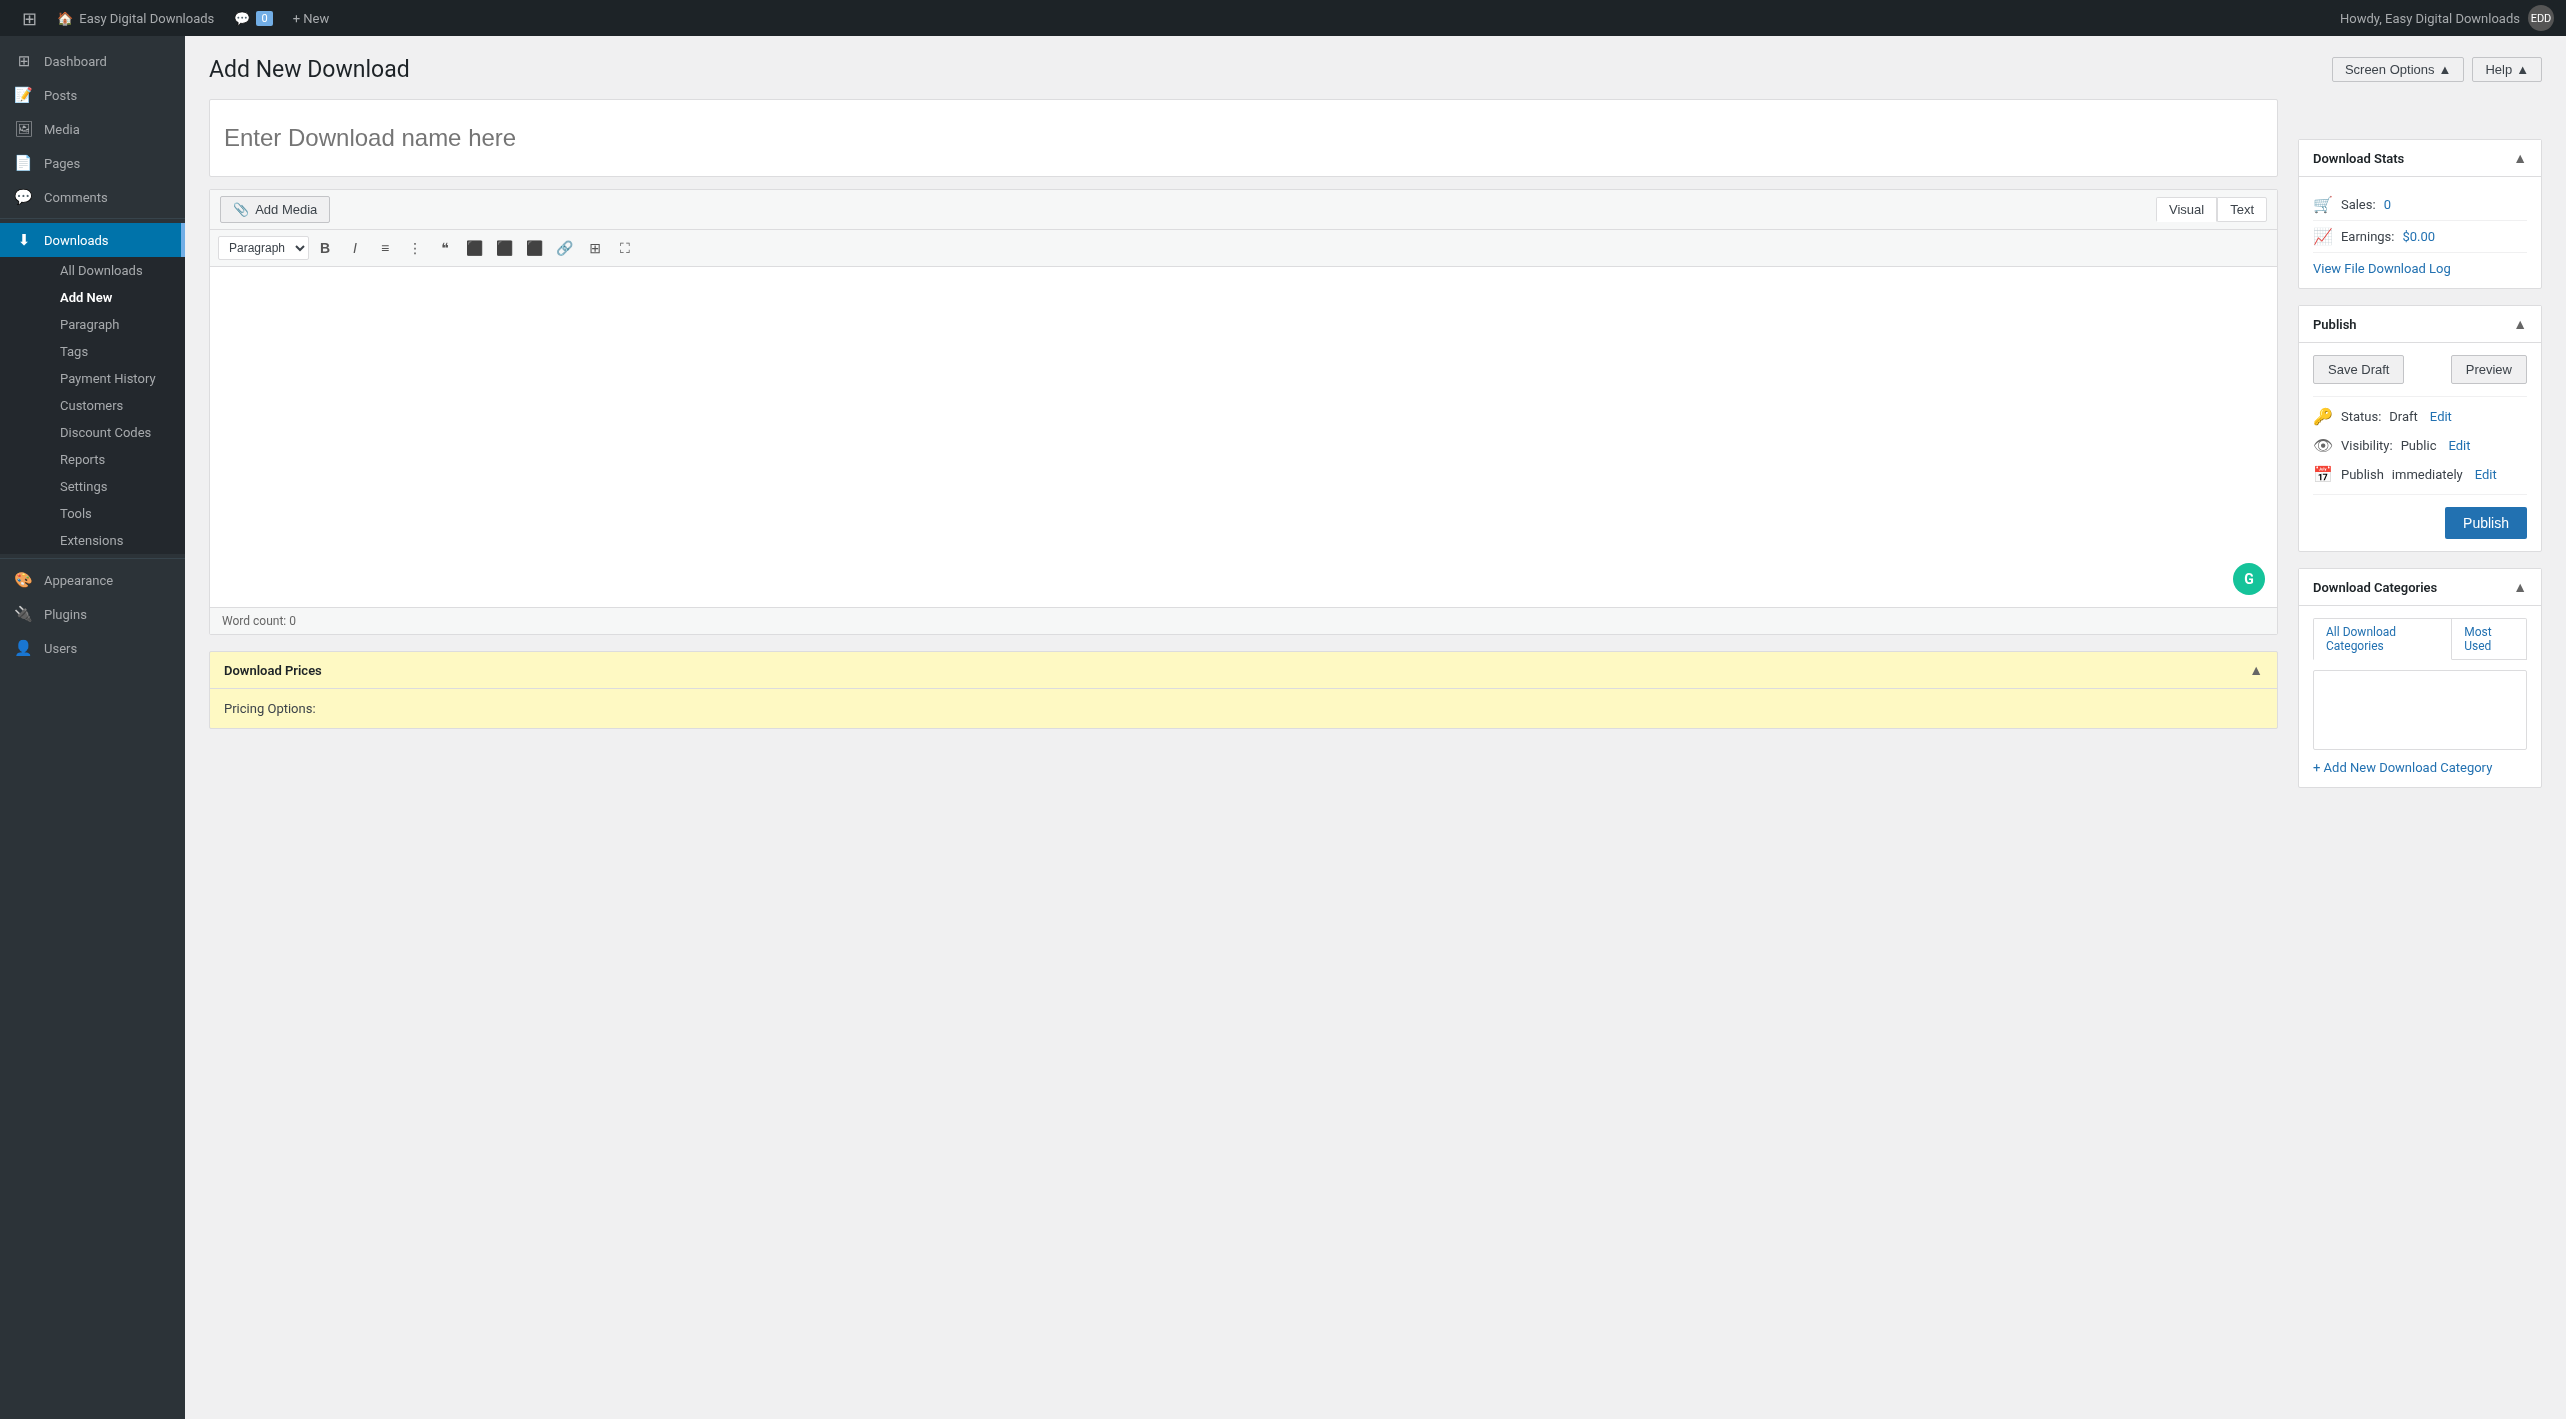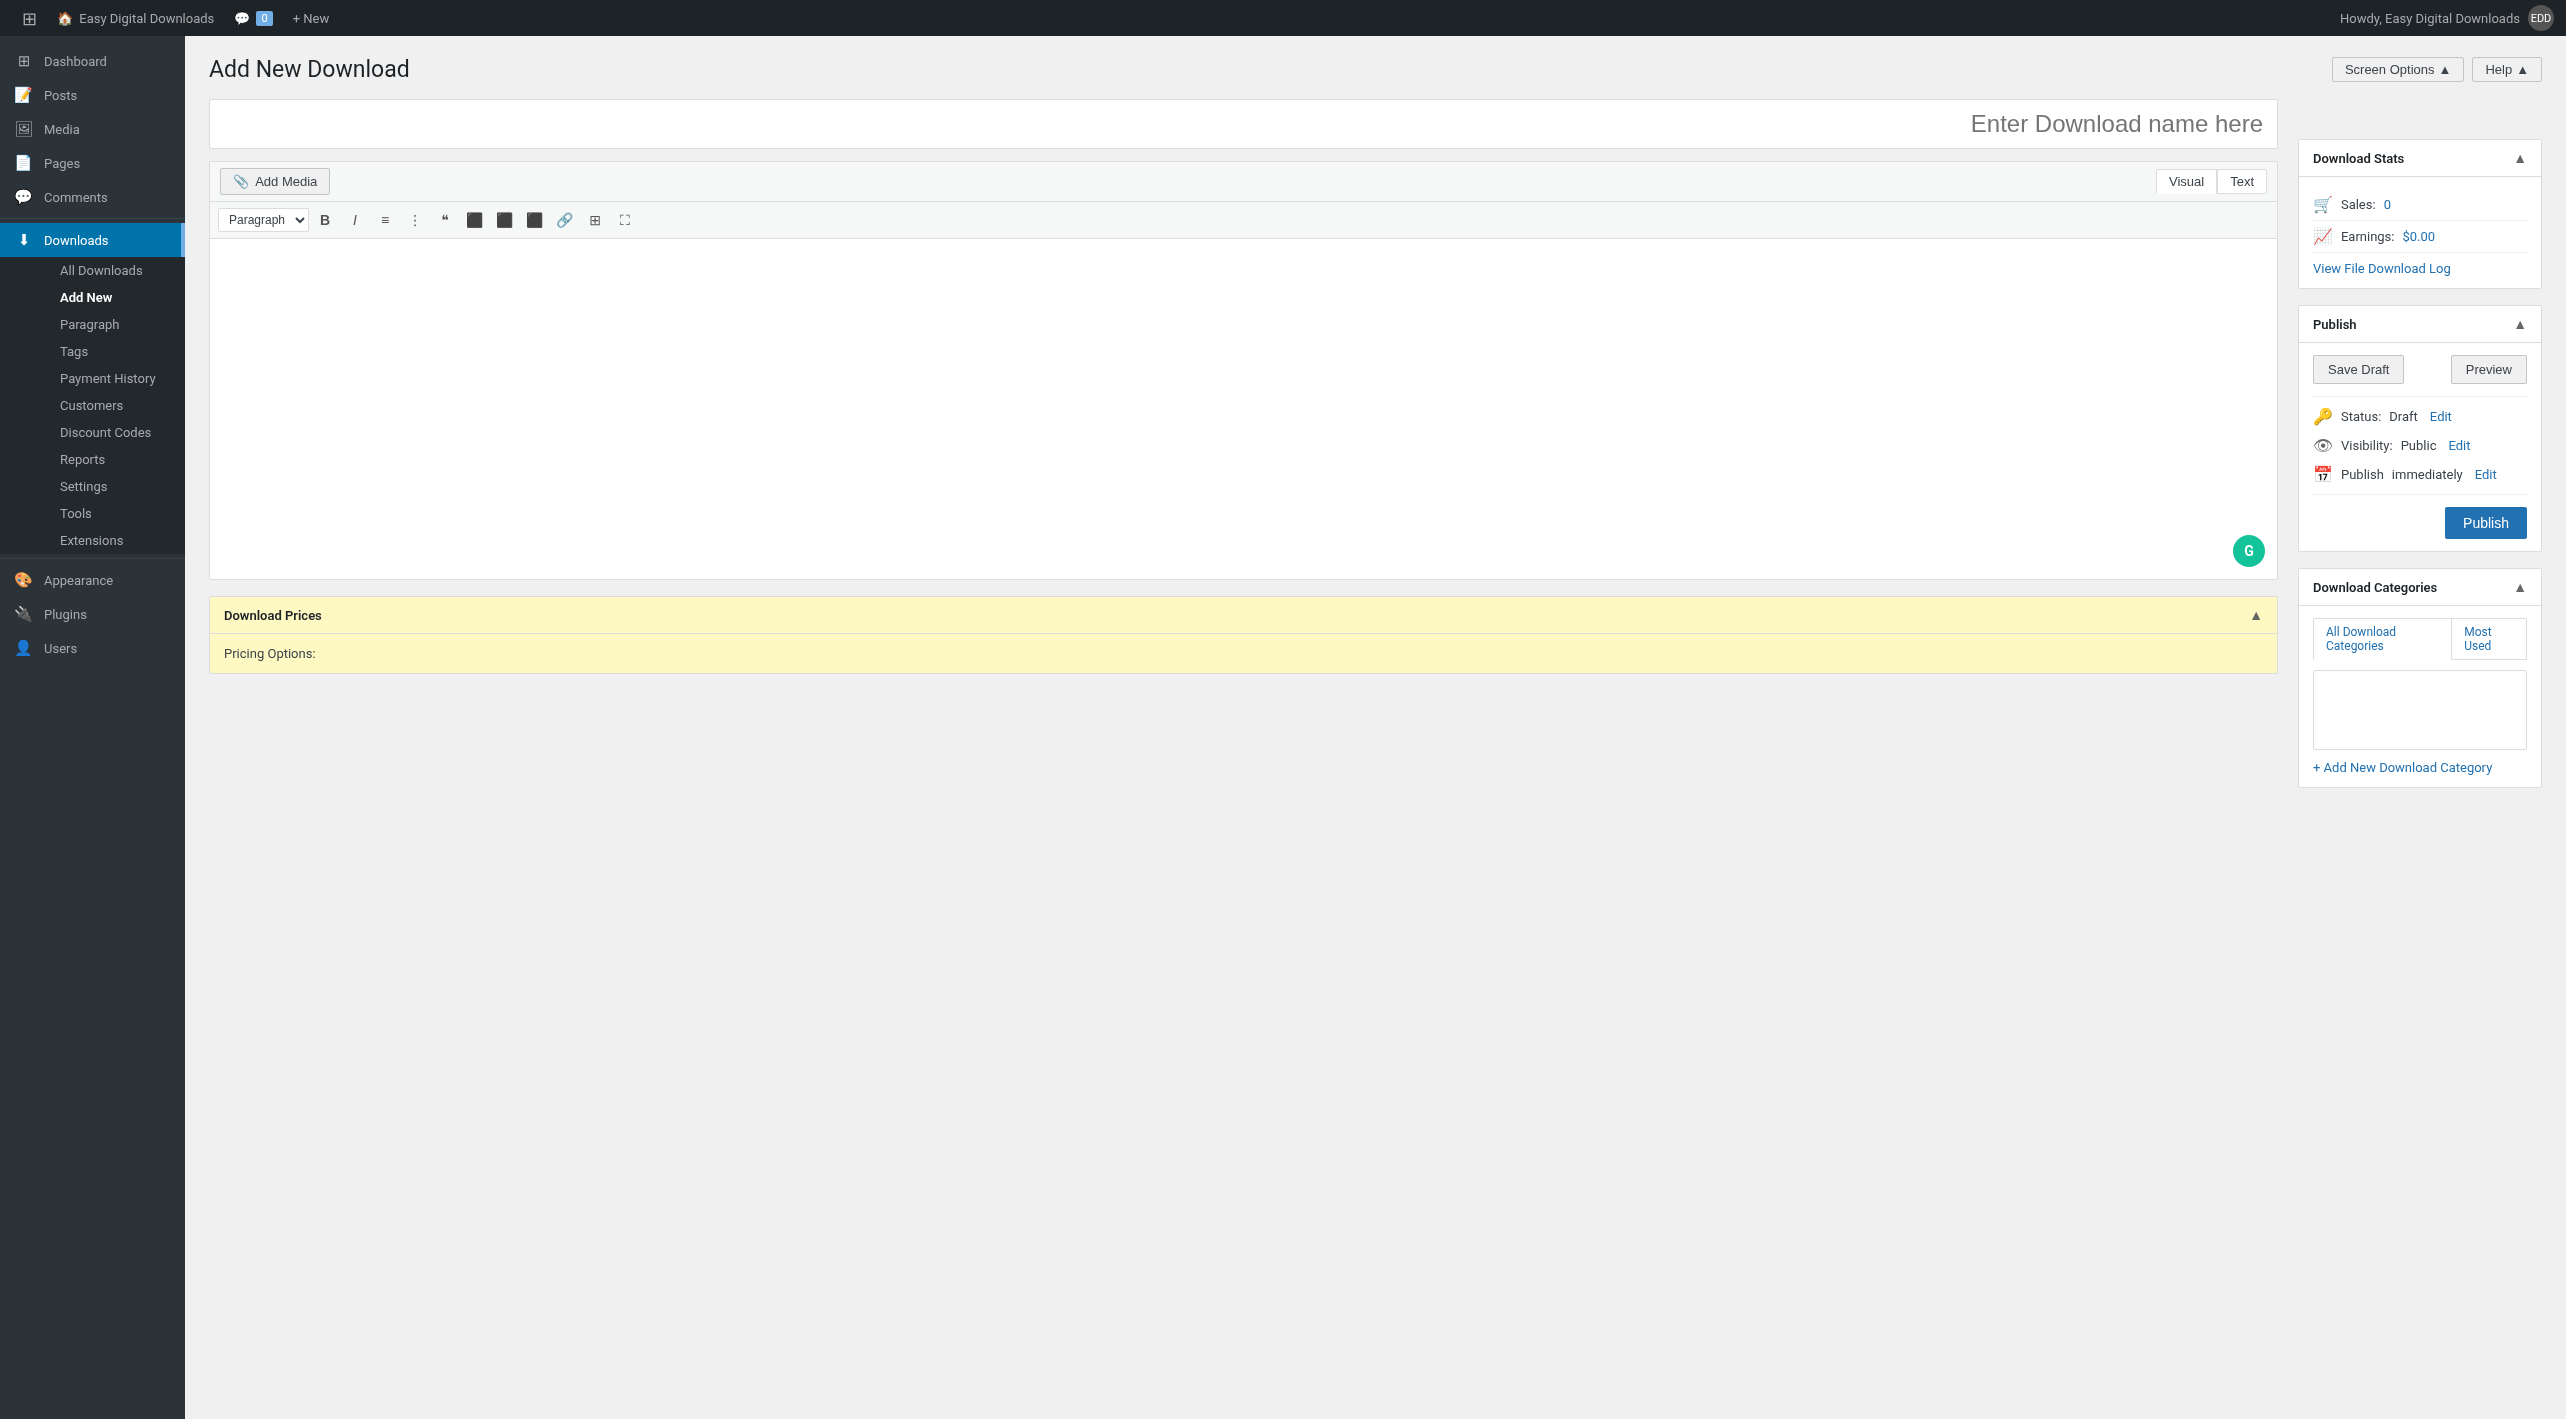--- a/index.html
+++ b/index.html
@@ -116,27 +116,26 @@
       display: flex;
       align-items: center;
       gap: 4px;
     }
 
     
     .title-input-wrap { margin-bottom: 12px; }
     .title-input {
       width: 100%;
       font-size: 24px;
-      padding: 10px 14px;
+      padding: 24px 14px;
       border: 1px solid #dcdcde;
       background: #fff;
       color: #6d28d9;
       border-radius: 2px;
       outline: none;
-      text-align: right;
     }
 
     
     .editor-wrap {
       background: #fff;
       border: 1px solid #dcdcde;
       border-radius: 2px;
       margin-bottom: 16px;
     }
     .editor-toolbar-top {
@@ -551,20 +550,23 @@
             <button class="format-btn" title="Blockquote">❝</button>
             <button class="format-btn" title="Align Left">⬛</button>
             <button class="format-btn" title="Align Center">⬛</button>
             <button class="format-btn" title="Align Right">⬛</button>
             <button class="format-btn" title="Insert Link">🔗</button>
             <button class="format-btn" title="Insert Table">⊞</button>
             <button class="format-btn" title="Fullscreen">⛶</button>
           </div>
           <div class="editor-body">
             <div class="grammarly-icon">G</div>
+          </div>
+          <div class="editor-footer">
+            <span>Word count: 0</span>
           </div>
         </div>
 
         <div class="meta-box">
           <div class="meta-box-header">
             <h3>Download Prices</h3>
             <span class="meta-box-toggle toggle-arrow">▲</span>
           </div>
           <div class="meta-box-content">
             <span>Pricing Options:</span>

